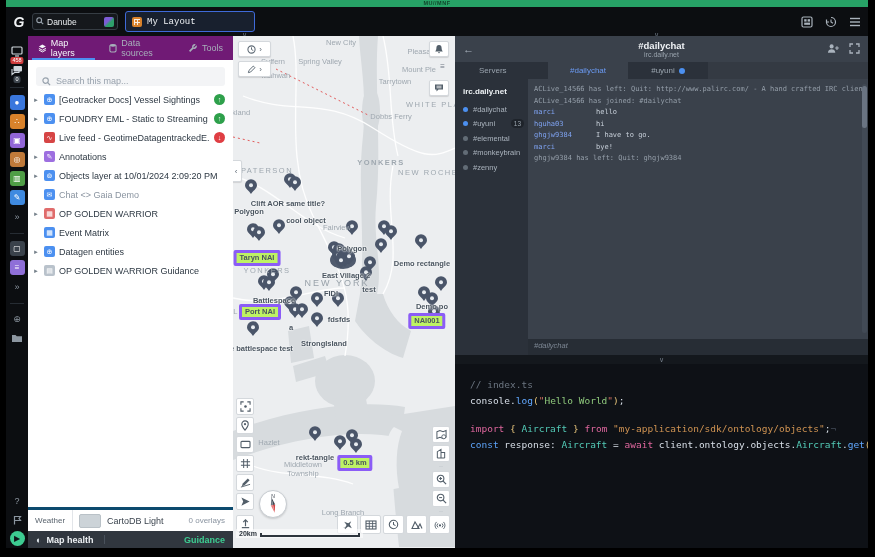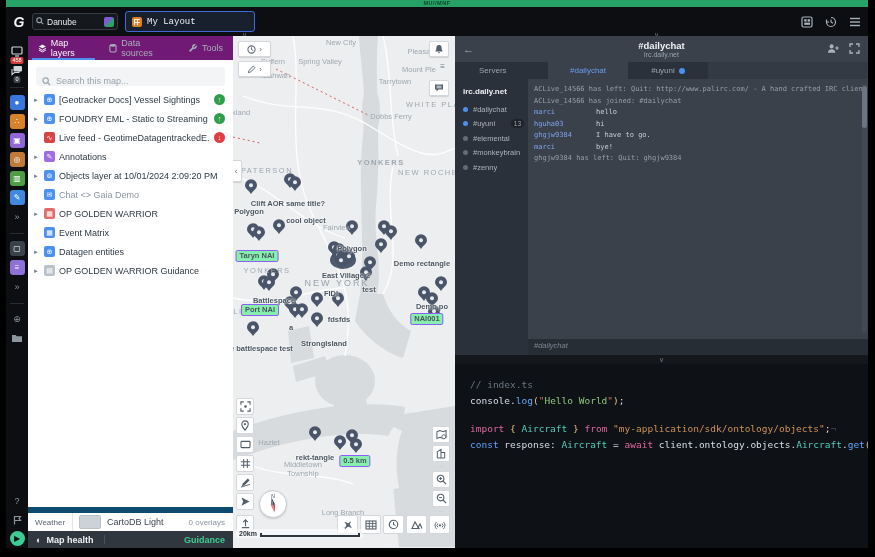--- a/index.html
+++ b/index.html
@@ -53,41 +53,41 @@
   .layer-row{display:flex;align-items:center;height:19px;padding:0 8px 0 4px;gap:4px;}
   .layer-row .caret{width:8px;font-size:6px;color:#75808a;text-align:center;}
   .layer-row .l-ic{width:11px;height:11px;border-radius:2px;font-size:7px;line-height:11px;text-align:center;
     color:#fff;flex:none;}
   .layer-row .l-label{font-size:9px;color:#2d3843;white-space:nowrap;overflow:hidden;flex:1;}
   .layer-row .l-label.muted{color:#8a94a0;}
   .layer-row .l-status{width:11px;height:11px;border-radius:50%;color:#fff;font-size:7px;line-height:11px;
     text-align:center;flex:none;}
   .layer-row .l-status.up{background:#2ea04b;}
   .layer-row .l-status.down{background:#df3e43;}
-  .basemap{height:24px;border-top:6px solid #0c4a6e;display:flex;align-items:center;gap:6px;padding:0 8px 0 0;}
+  .basemap{height:24px;border-top:3px solid #0c4a6e;display:flex;align-items:center;gap:6px;padding:0 8px 0 0;}
   .bm-weather{height:100%;display:flex;align-items:center;padding:0 7px;border-right:1px solid #e2e5e9;
     color:#5a646e;font-size:8px;}
   .bm-thumb{width:22px;height:14px;border-radius:2px;background:#ccd3d8;border:1px solid #b9c1c7;}
   .bm-name{font-size:9px;color:#3c454f;flex:1;}
   .bm-ovl{font-size:8px;color:#8a94a0;}
   .statusbar{height:17px;background:#31373f;display:flex;align-items:center;padding:0 8px;gap:5px;}
   .statusbar .mh-ic{color:#dfe5ea;font-size:9px;}
   .statusbar .mh{color:#eef1f4;font-size:9px;font-weight:bold;}
   .statusbar .sb-sep{width:1px;height:9px;background:#49515b;margin-left:6px;}
   .statusbar .conn{margin-left:auto;color:#3dcc91;font-size:9px;font-weight:bold;}
   
   .map{flex:1;position:relative;background:#eceef0;overflow:hidden;}
   .map svg.base{position:absolute;left:0;top:0;}
   .map-label{position:absolute;transform:translateX(-50%);font-size:7.5px;color:#9fa8b0;white-space:pre;
     text-align:center;pointer-events:none;}
   .map-label.caps{letter-spacing:1.5px;font-size:7.5px;}
   .map-label.big{font-size:9px;letter-spacing:2px;color:#99a2aa;}
   .map-label.obj{color:#49545f;font-weight:bold;font-size:7.5px;
     text-shadow:0 0 2px #fff,0 0 2px #fff;}
-  .map-label.boxed{background:#86efac;border:1px solid #8b5cf6;border-radius:2px;padding:0 3px;line-height:10px;
+  .map-label.boxed{background:#bef264;border:3px solid #8b5cf6;border-radius:2px;padding:0 3px;line-height:10px;
     font-weight:bold;color:#49545f;text-shadow:none;}
   .mbtn{position:absolute;background:#fff;border:1px solid #d4d8dc;border-radius:2px;
     box-shadow:0 1px 1px rgba(0,0,0,.12);display:flex;align-items:center;justify-content:center;
     color:#5f6b76;font-size:8px;}
   .mtl{left:5px;width:33px;height:16px;gap:3px;}
   .mcol{display:flex;flex-direction:column;position:absolute;gap:2px;}
   .mcol .cell{width:18px;height:17px;background:#fff;border:1px solid #d4d8dc;border-radius:2px;
     display:flex;align-items:center;justify-content:center;color:#525e69;}
   .mrow{display:flex;position:absolute;gap:2px;}
   .mrow .cell{width:21px;height:19px;background:#fff;border:1px solid #d4d8dc;border-radius:2px;

